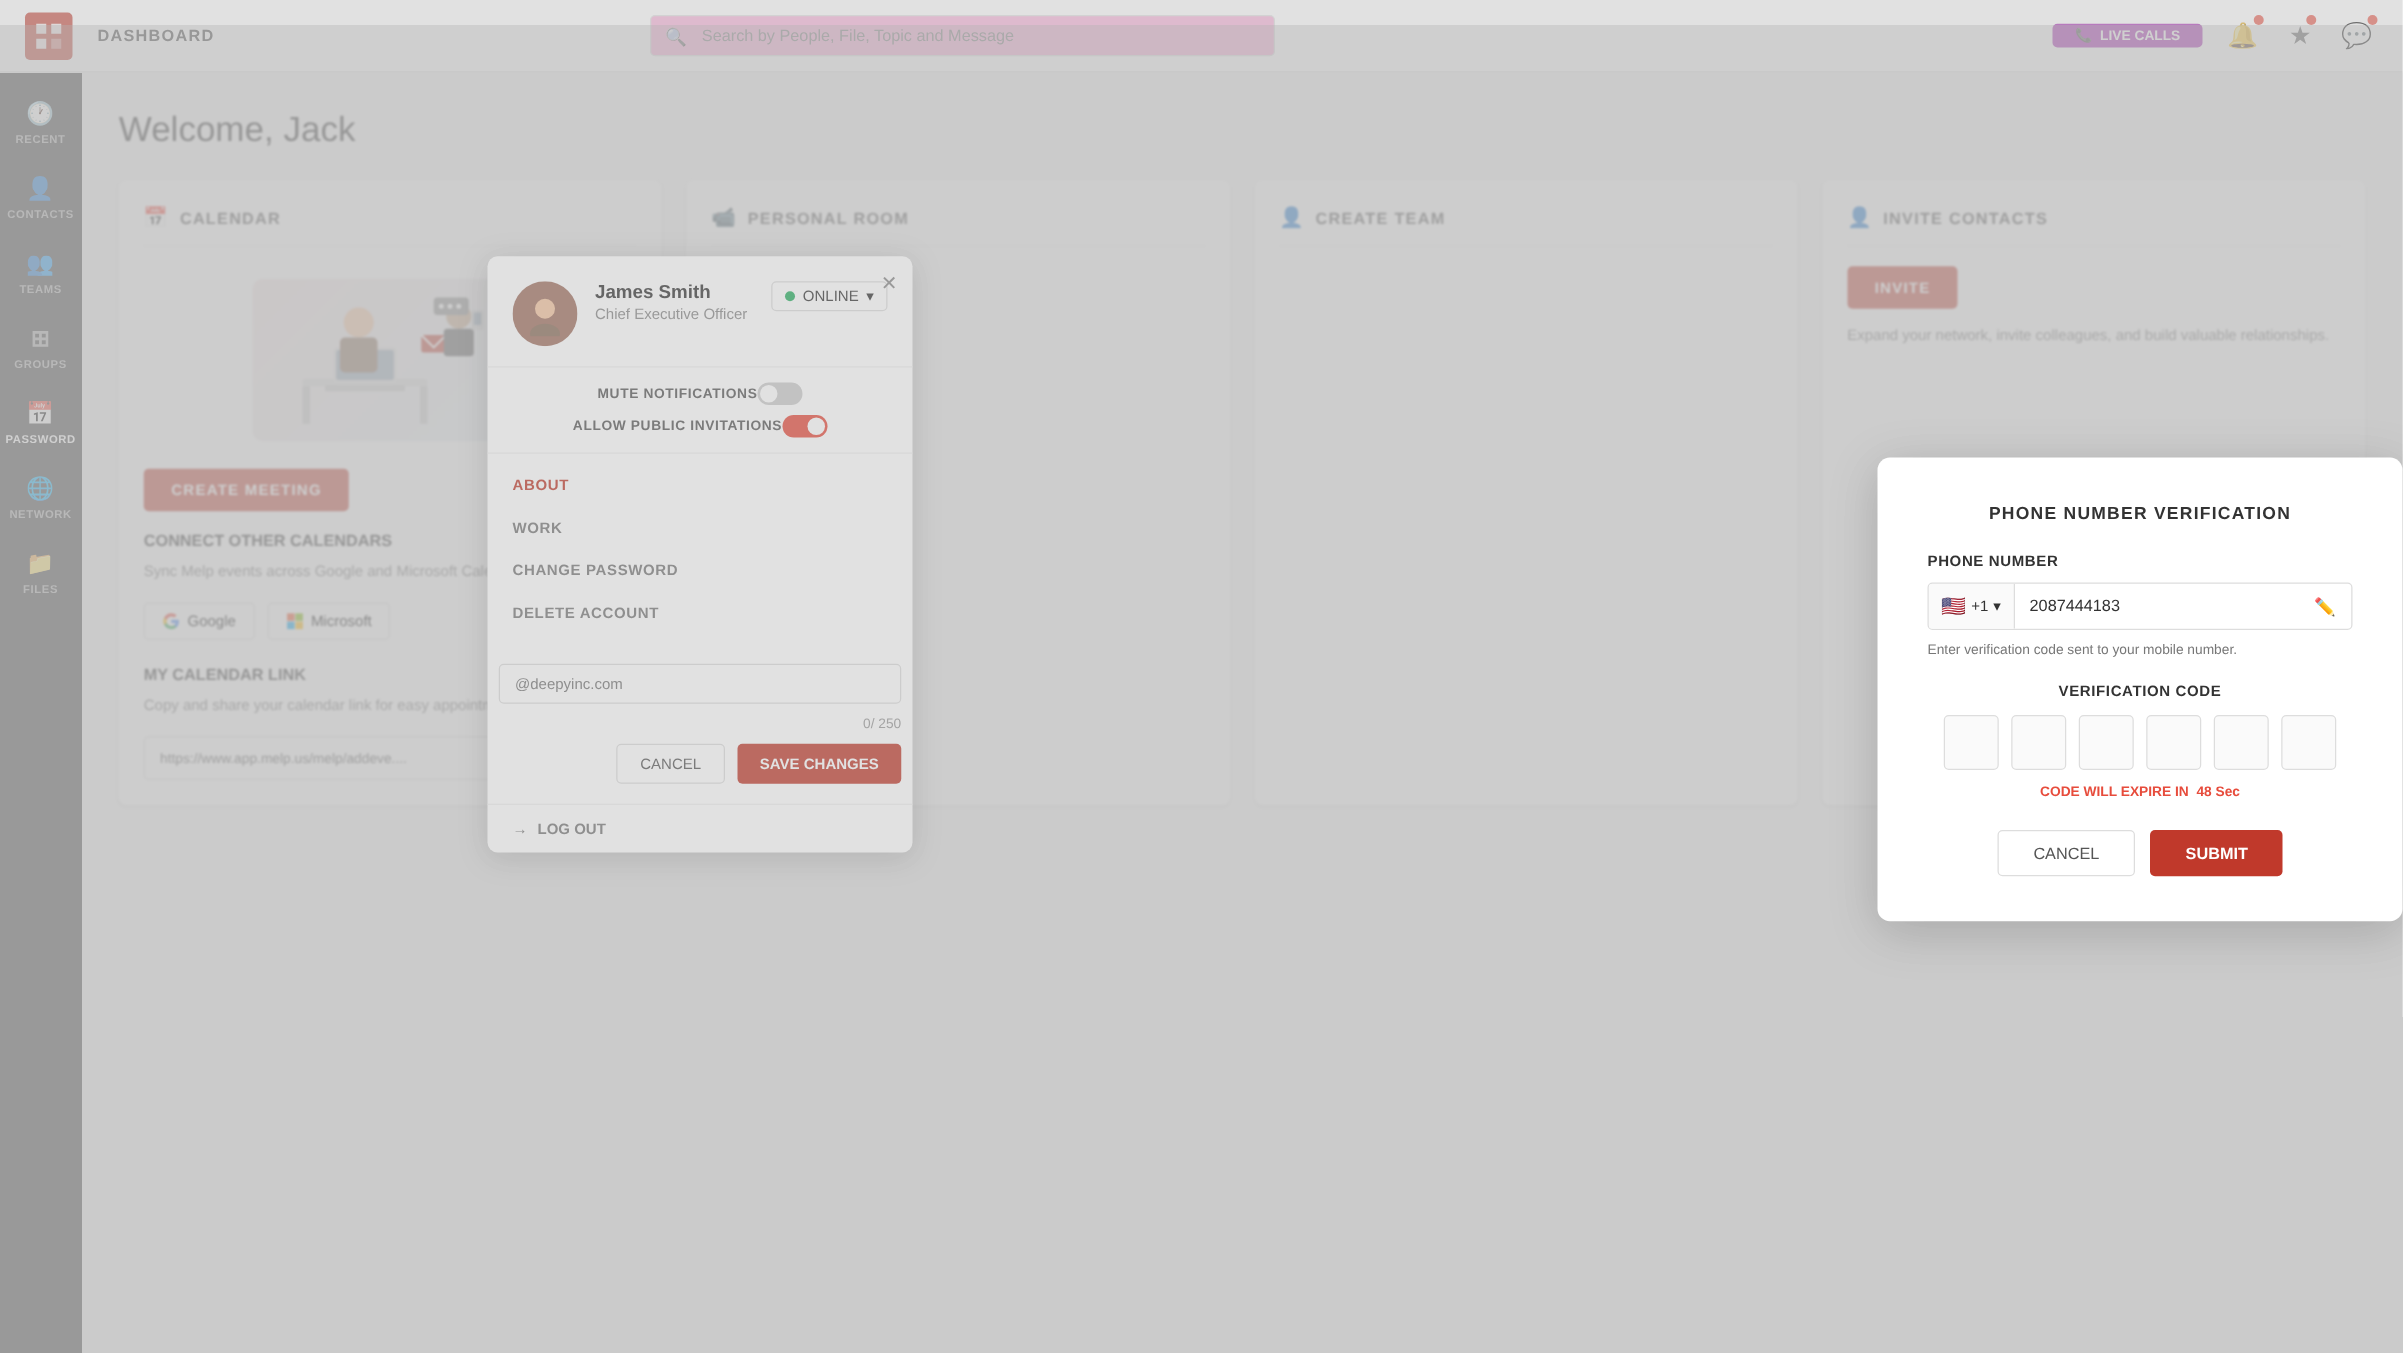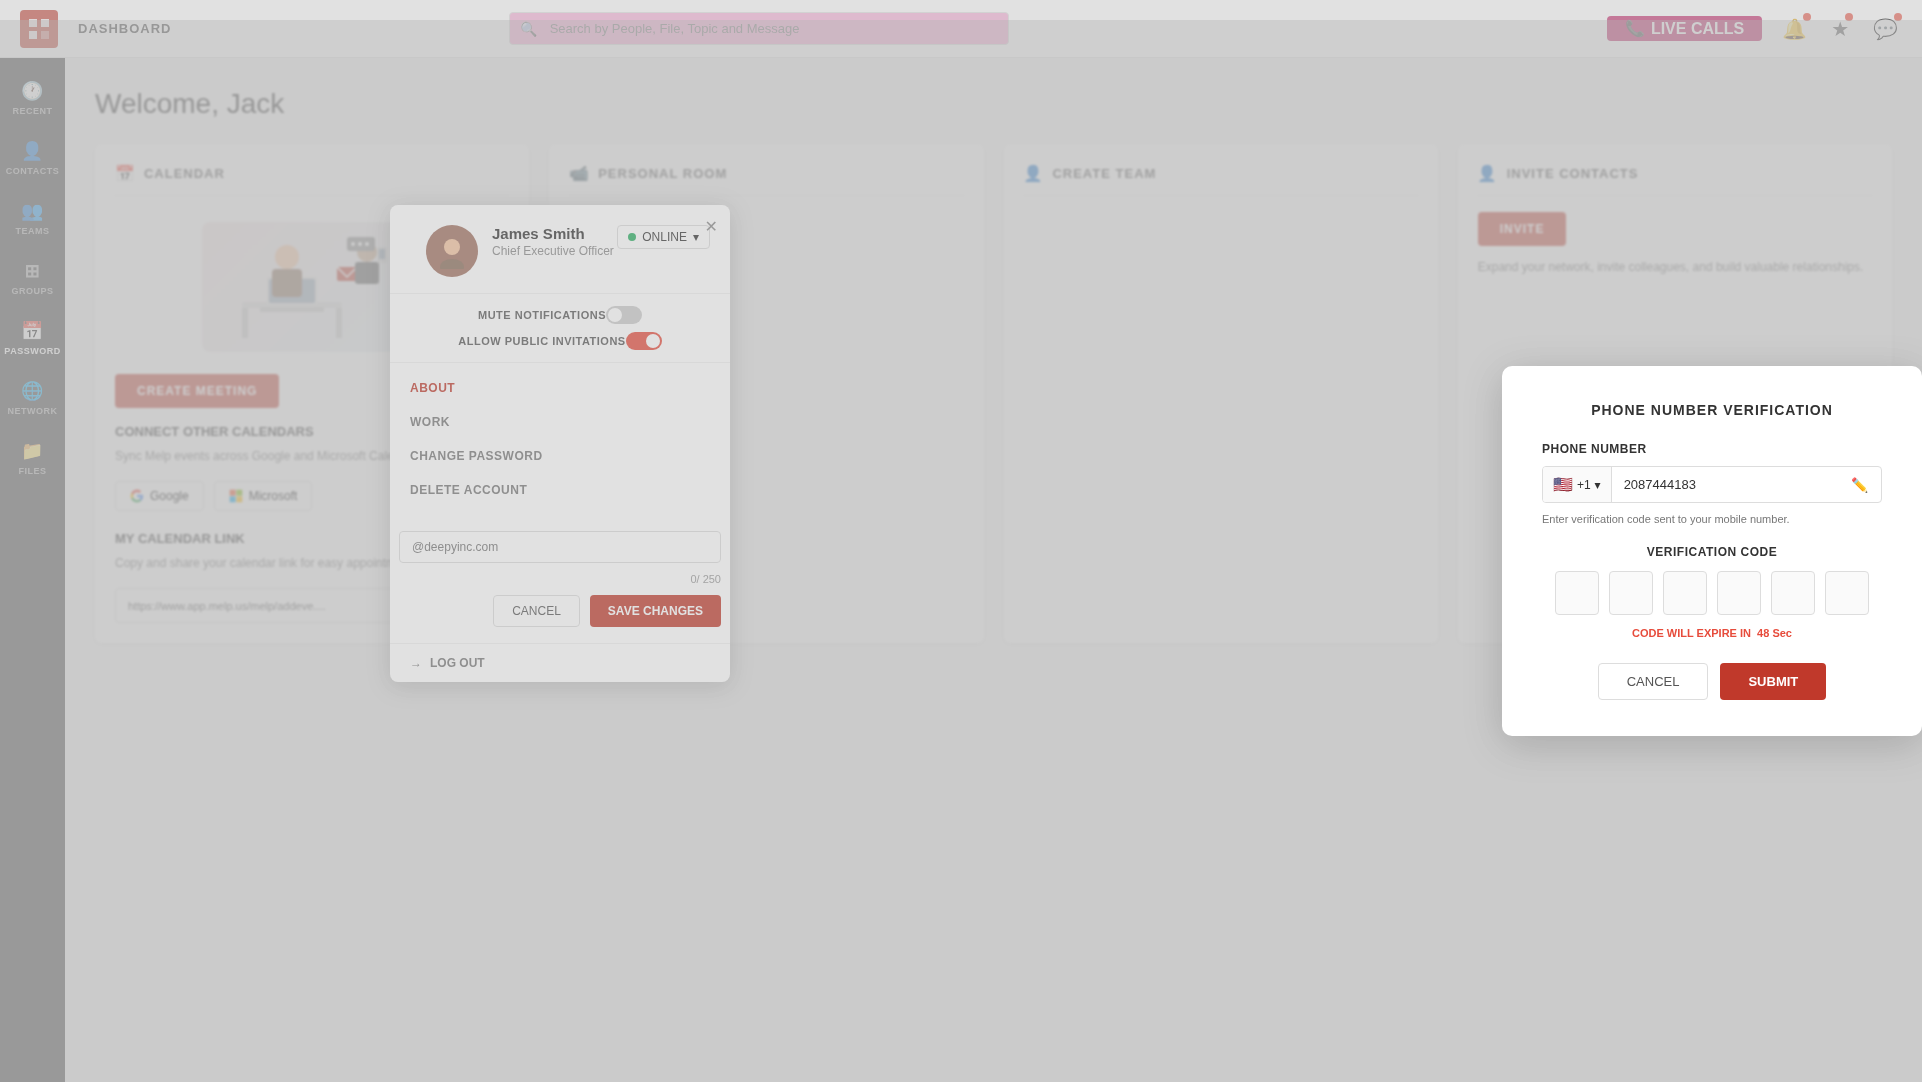--- a/index.html
+++ b/index.html
@@ -27,22 +27,22 @@
       border-radius: 4px; font-size: 13px; color: #666; background: #f9a8d4; outline: none;
     }
     .topbar-search .search-icon {
       position: absolute; left: 12px; top: 50%; transform: translateY(-50%);
       color: #999; font-size: 14px;
     }
     .topbar-actions {
       display: flex; align-items: center; gap: 16px; margin-left: auto;
     }
     .live-calls-btn {
-      background: #be185d; color: #fff; border: none; padding: 3px 18px;
-      border-radius: 4px; font-size: 16px; font-weight: 600; cursor: pointer;
+      background: #a21caf; color: #fff; border: none; padding: 3px 18px;
+      border-radius: 4px; font-size: 11px; font-weight: 600; cursor: pointer;
       display: flex; align-items: center; gap: 6px;
     }
     .topbar-icon-btn {
       background: none; border: none; cursor: pointer; position: relative;
       color: #555; font-size: 20px; padding: 4px;
     }
     .badge {
       position: absolute; top: 0; right: 0; width: 8px; height: 8px;
       background: #e74c3c; border-radius: 50%;
     }
@@ -124,21 +124,21 @@
       background: rgba(200,200,200,0.55); z-index: 200;
     }
 
     
     .profile-dropdown {
       position: fixed; left: 390px; top: 205px; width: 340px;
       background: #fff; border-radius: 8px; box-shadow: 0 4px 24px rgba(0,0,0,0.18);
       z-index: 310; padding: 20px 0 0 0; overflow: hidden;
     }
     .pd-header {
-      display: flex; align-items: flex-start; padding: 0 20px 16px 36px;
+      display: flex; align-items: flex-start; padding: 0 20px 16px 20px;
       border-bottom: 1px solid #f0f0f0;
     }
     .pd-avatar {
       width: 52px; height: 52px; border-radius: 50%; background: #8B6E5A;
       overflow: hidden; flex-shrink: 0; margin-right: 14px;
     }
     .pd-avatar-placeholder {
       width: 100%; height: 100%; display: flex; align-items: center; justify-content: center;
       font-size: 22px; color: #fff; background: #a07060;
     }

